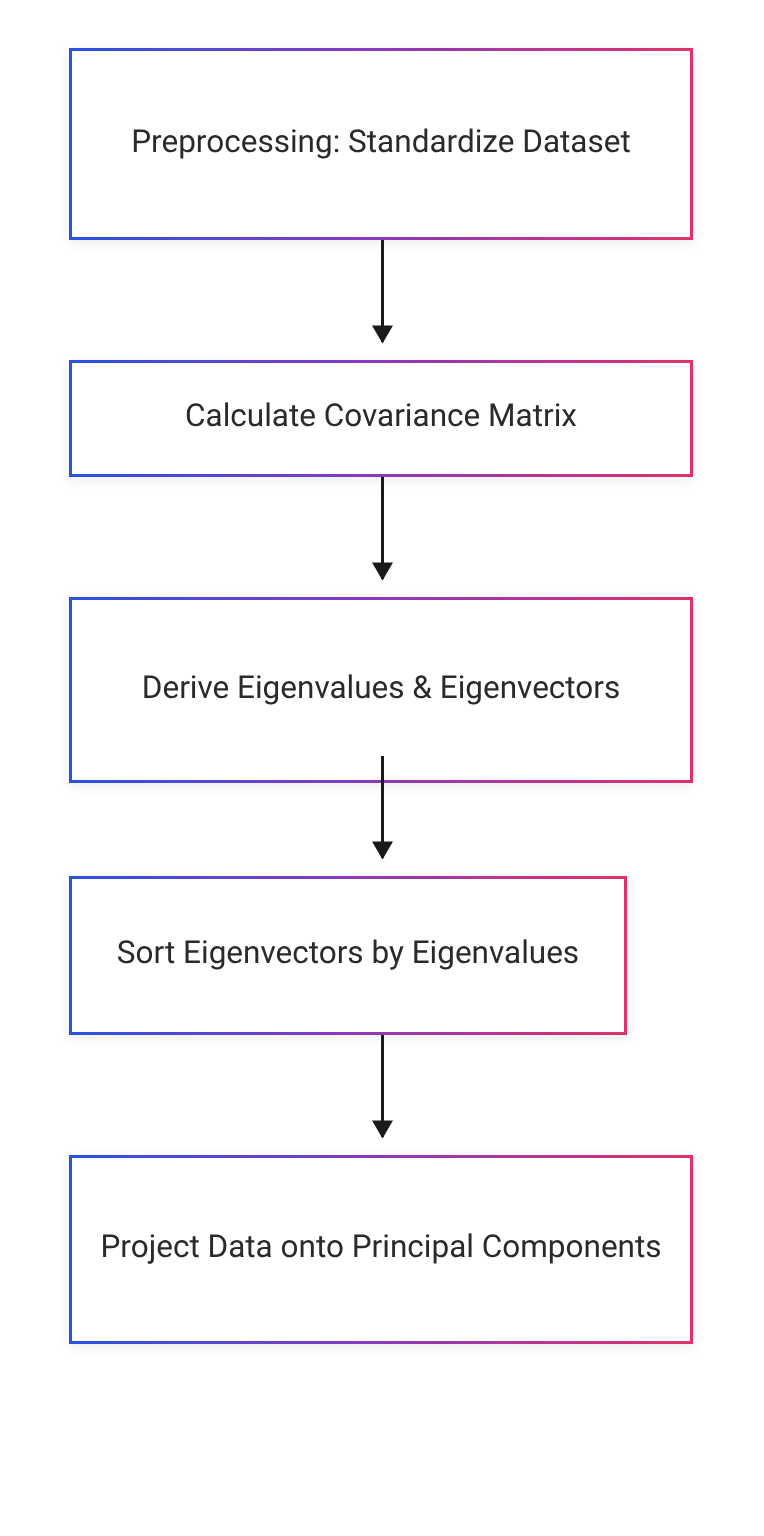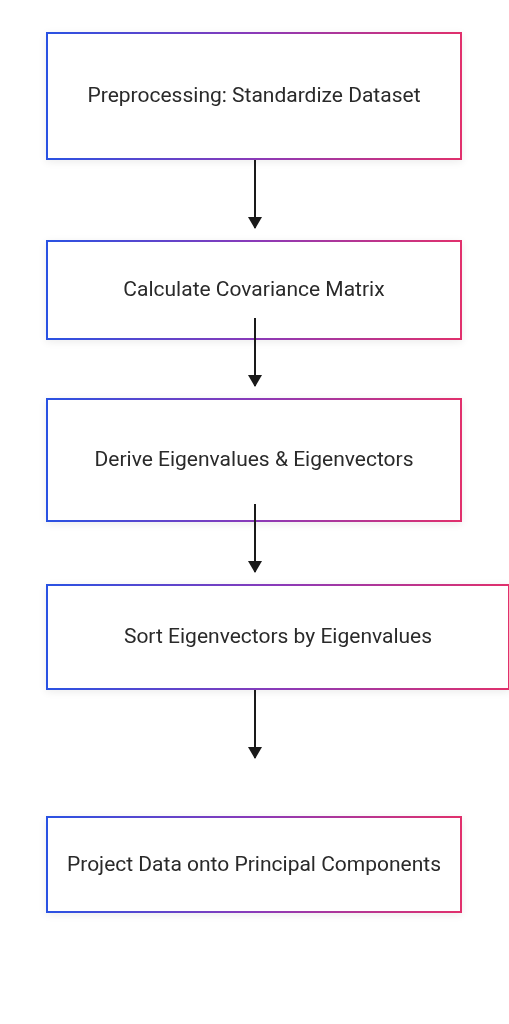--- a/index.html
+++ b/index.html
@@ -58,42 +58,42 @@
     left: 46px;
     top: 32px;
     width: 416px;
     height: 128px;
   }
   
   .box-2 {
     left: 46px;
     top: 240px;
     width: 416px;
-    height: 100px;
+    height: 78px;
   }
   
   .box-3 {
     left: 46px;
     top: 398px;
     width: 416px;
     height: 124px;
   }
   
   .box-4 {
     left: 46px;
     top: 584px;
-    width: 464px;
+    width: 372px;
     height: 106px;
   }
   
   .box-5 {
     left: 46px;
-    top: 816px;
+    top: 770px;
     width: 416px;
-    height: 97px;
+    height: 126px;
   }
   
   .arrow {
     position: absolute;
     left: 50%;
     transform: translateX(-50%);
     width: 2px;
     background: #1a1a1a;
   }
   

